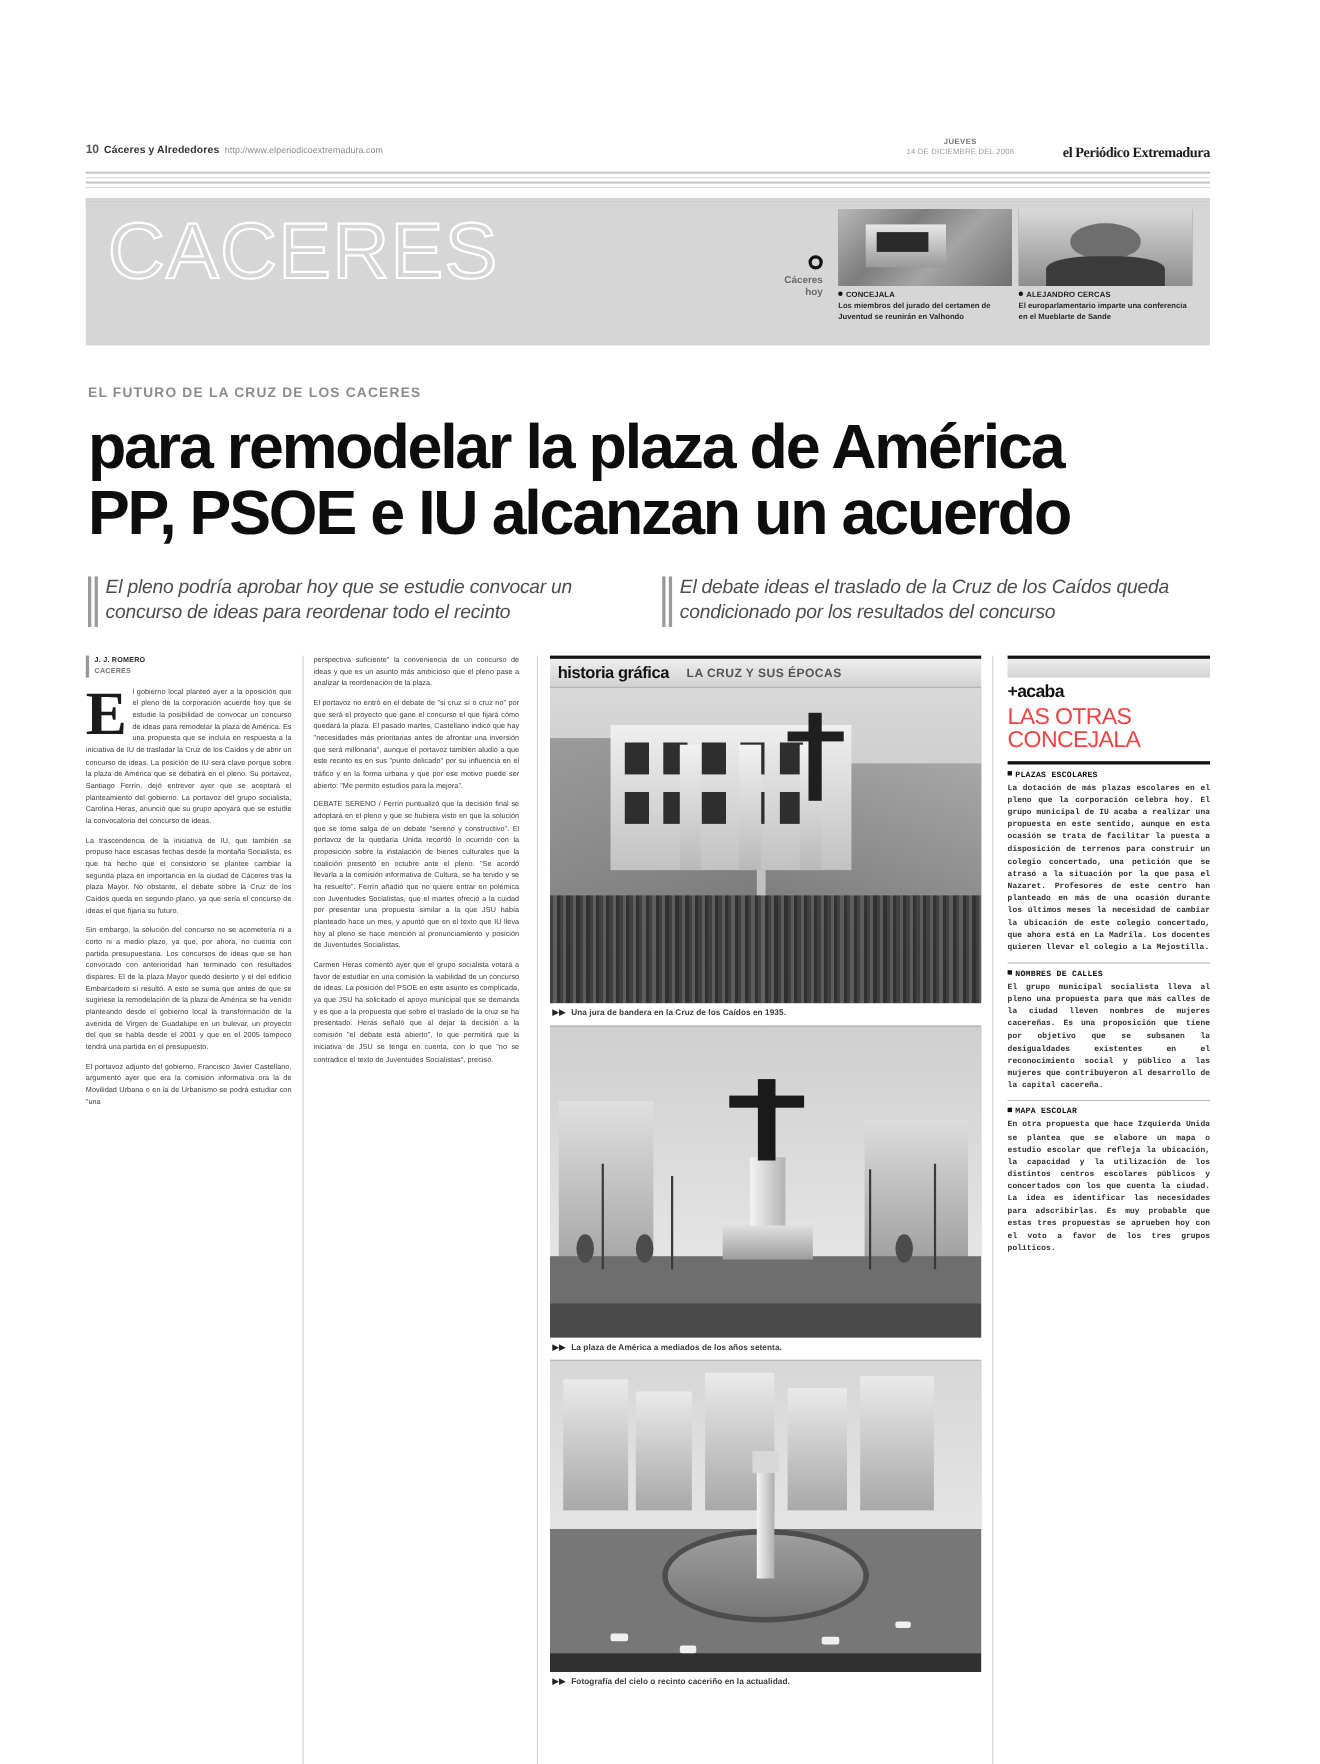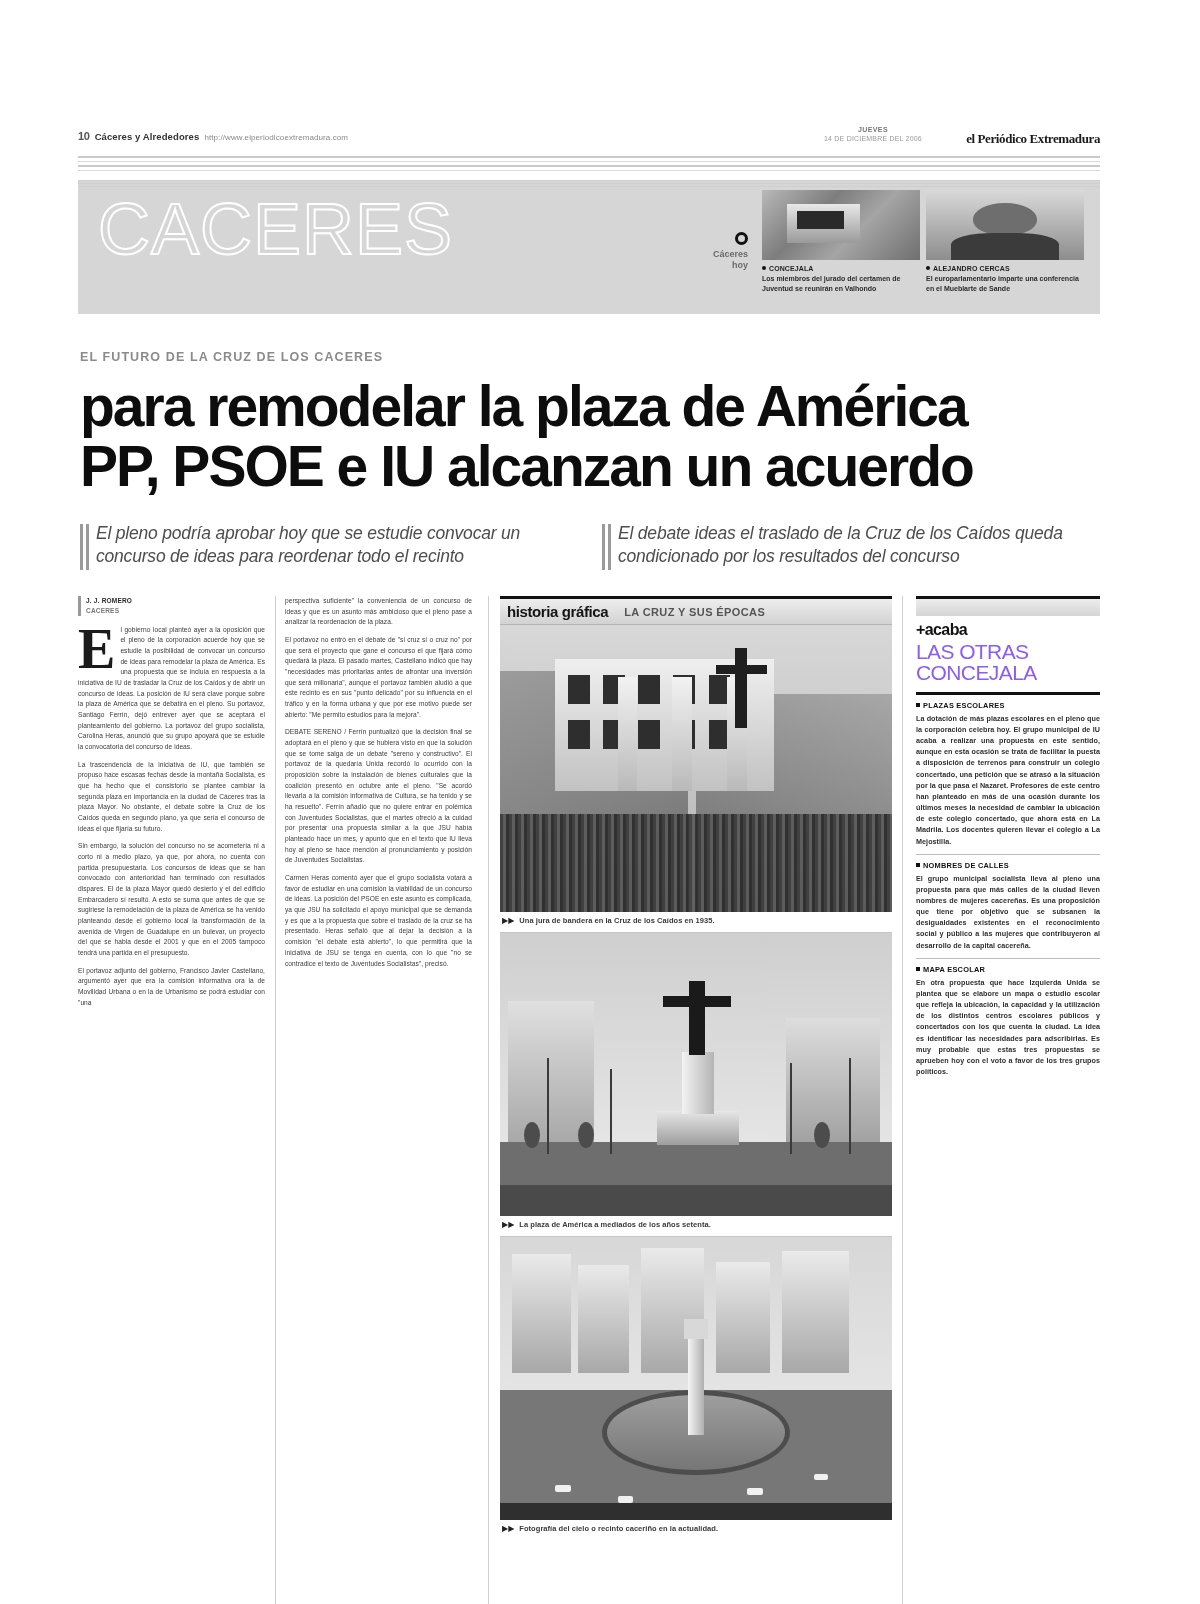--- a/index.html
+++ b/index.html
@@ -157,23 +157,23 @@
   .c-tower { position:absolute; background:linear-gradient(#eaeaea,#a8a8a8); }
   .c-car { position:absolute; background:#f0f0f0; border-radius:2px; }
   .c-dark { position:absolute; background:#2f2f2f; }
 
   
   .datos { position:absolute; left:838px; top:0; width:184px; }
   .d-top { height:3px; background:#111; }
   .d-band { height:17px; background:linear-gradient(#ededed,#d4d4d4); }
   .d-kick { font-size:16px; font-weight:700; letter-spacing:-.6px; color:#111; margin-top:5px; }
   .d-title { font-size:21px; font-weight:400; line-height:1.02; letter-spacing:-.6px;
-             color:#8b5cf6; margin-top:2px; font-family:"Liberation Sans", sans-serif; }
+             color:#ef4444; margin-top:2px; font-family:"Liberation Sans", sans-serif; }
   .d-rule { height:3px; background:#111; margin-top:8px; }
-  .d-item { padding-top:6px; }
+  .d-item { padding-top:6px;font-family:Liberation Mono, monospace; }
   .d-item + .d-item { border-top:1px solid #bbb; margin-top:7px; }
   .d-h { font-size:7.4px; font-weight:700; color:#111; letter-spacing:.25px; }
   .d-h .sq { display:inline-block; width:4px; height:4px; background:#111; margin-right:3px;
              vertical-align:1px; }
   .d-p { font-size:7.2px; font-weight:700; line-height:1.55; color:#2f2f2f;
          text-align:justify; margin-top:3px; letter-spacing:.05px; }
 
   .botrule { position:absolute; left:78px; top:1568px; width:1022px; height:1px; background:#d2d2d2; }
 </style>
 </head>

